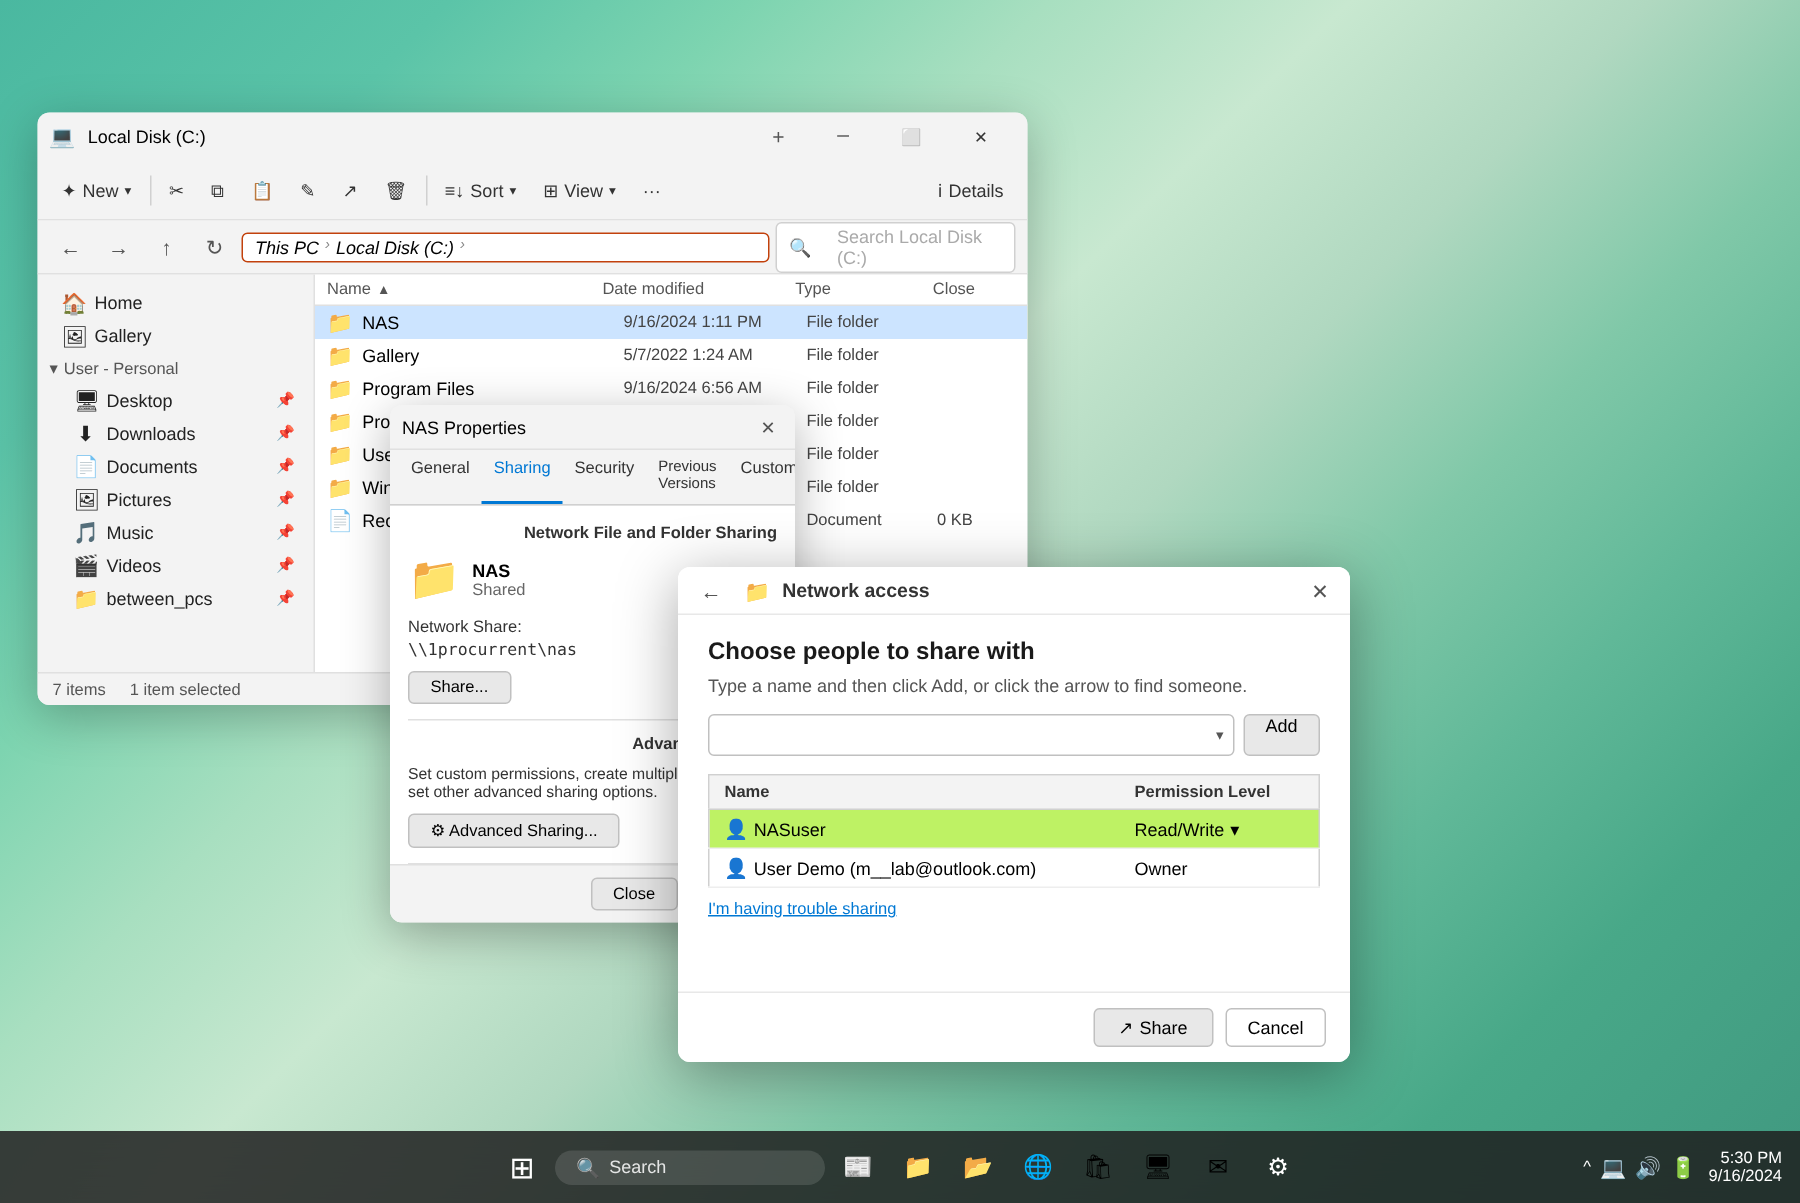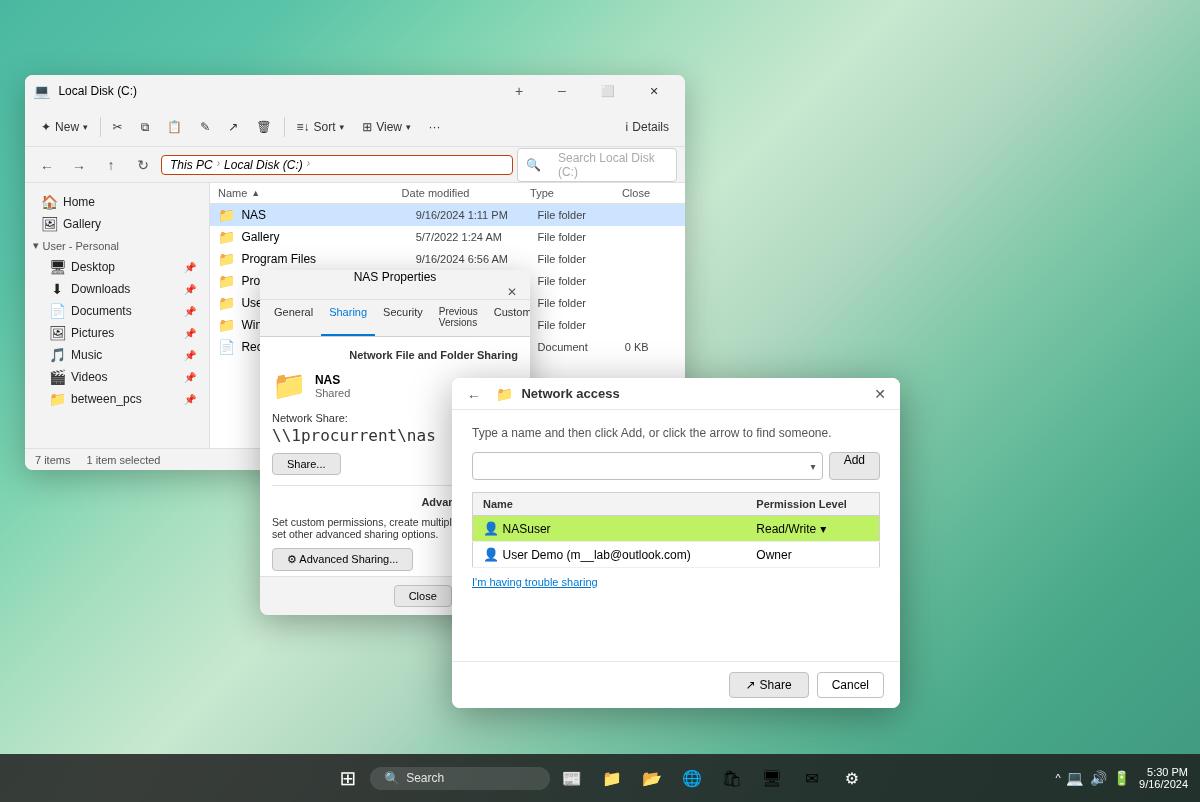--- a/index.html
+++ b/index.html
@@ -284,21 +284,20 @@
     }
     .dialog-titlebar {
       height: 30px;
       background: #f3f3f3;
       display: flex;
       align-items: center;
       padding: 0 8px;
       font-size: 12px;
       font-weight: 500;
       border-bottom: 1px solid #e0e0e0;
-      flex-direction: column;
     }
     .dialog-close {
       margin-left: auto;
       cursor: pointer;
       font-size: 12px;
       color: #555;
       width: 20px;
       height: 20px;
       display: flex;
       align-items: center;
@@ -335,21 +334,21 @@
     .share-info {
       display: flex;
       align-items: center;
       gap: 8px;
       margin-bottom: 10px;
     }
     .folder-icon-large { font-size: 28px; }
     .share-name { font-size: 12px; font-weight: 600; }
     .share-subtext { font-size: 11px; color: #666; }
     .network-path-label { font-size: 11px; color: #333; margin-bottom: 2px; }
-    .network-path-value { font-size: 16px; color: #333; font-family: monospace; margin-bottom: 8px; }
+    .network-path-value { font-size: 11px; color: #333; font-family: monospace; margin-bottom: 8px; }
     .dialog-btn {
       padding: 4px 14px;
       background: #e8e8e8;
       border: 1px solid #c0c0c0;
       border-radius: 4px;
       font-size: 11px;
       cursor: pointer;
       display: inline-block;
     }
     .dialog-section-divider { height: 1px; background: #e0e0e0; margin: 10px 0; }
@@ -737,20 +736,21 @@
   </div>
 
   <div class="network-access">
     <div class="network-titlebar">
       <div class="nav-btn">←</div>
       <span class="network-title-icon">📁</span>
       <span class="network-title-text">Network access</span>
       <div class="network-close">✕</div>
     </div>
     <div class="network-body">
+      <div class="network-heading">Choose people to share with</div>
       <div class="network-subtitle">Type a name and then click Add, or click the arrow to find someone.</div>
       <div class="share-input-row">
         <div class="share-input" style="position:relative;">
           <span class="share-input-dropdown">▾</span>
         </div>
         <div class="add-btn">Add</div>
       </div>
       <table class="share-table">
         <thead>
           <tr>

